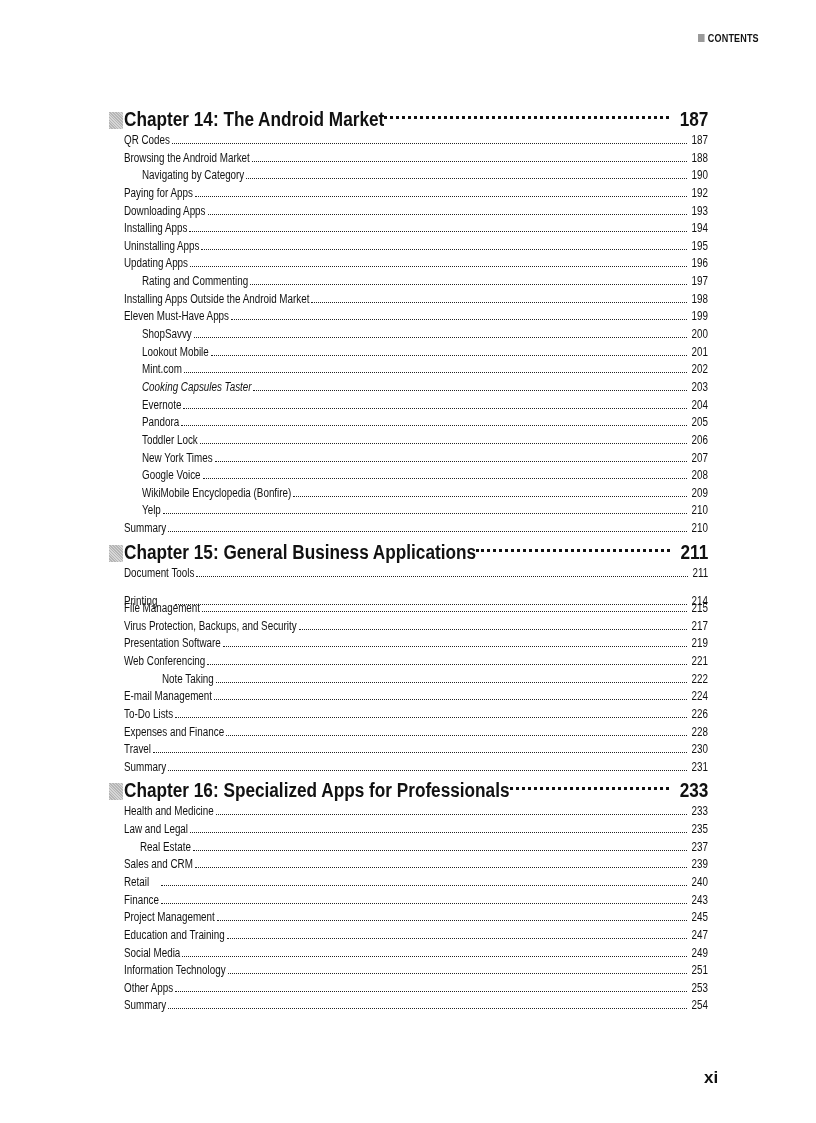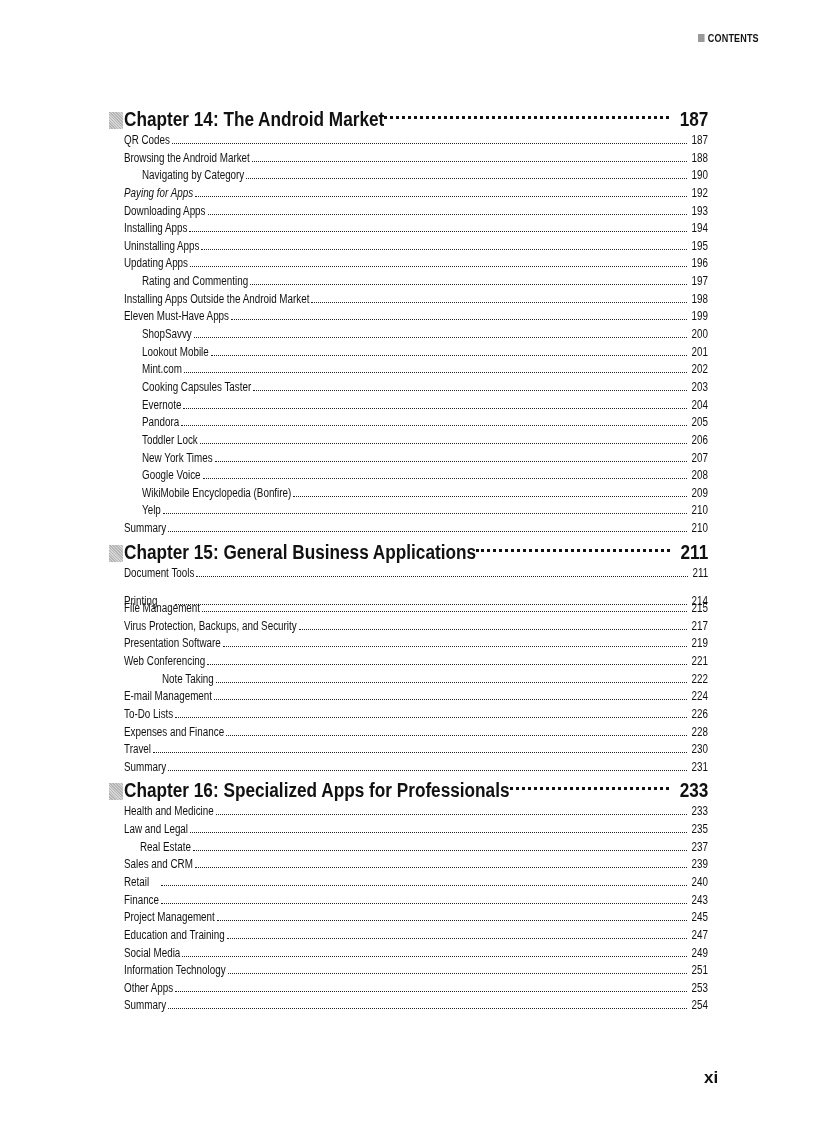--- a/index.html
+++ b/index.html
@@ -52,21 +52,21 @@
       <span class="lw" style="width: 125.806px;"><span class="label">Browsing the Android Market</span></span>
       <span class="leader"></span>
       <span class="page">188</span>
     </div>
     <div class="entry lvl2">
       <span class="lw" style="width: 102.282px;"><span class="label">Navigating by Category</span></span>
       <span class="leader"></span>
       <span class="page">190</span>
     </div>
     <div class="entry lvl1">
-      <span class="lw" style="width: 68.9312px; font-style: italic;"><span class="label">Paying for Apps</span></span>
+      <span class="lw" style="width: 68.9312px;"><span class="label">Paying for Apps</span></span>
       <span class="leader"></span>
       <span class="page">192</span>
     </div>
     <div class="entry lvl1">
       <span class="lw" style="width: 81.5131px;"><span class="label">Downloading Apps</span></span>
       <span class="leader"></span>
       <span class="page">193</span>
     </div>
     <div class="entry lvl1">
       <span class="lw" style="width: 63.4603px;"><span class="label">Installing Apps</span></span>
@@ -107,21 +107,21 @@
       <span class="lw" style="width: 66.7403px;"><span class="label">Lookout Mobile</span></span>
       <span class="leader"></span>
       <span class="page">201</span>
     </div>
     <div class="entry lvl2">
       <span class="lw" style="width: 39.9238px;"><span class="label">Mint.com</span></span>
       <span class="leader"></span>
       <span class="page">202</span>
     </div>
     <div class="entry lvl2">
-      <span class="lw" style="width: 109.214px;"><span class="label">Cooking Capsules Taster</span></span>
+      <span class="lw" style="width: 109.214px; font-style: italic;"><span class="label">Cooking Capsules Taster</span></span>
       <span class="leader"></span>
       <span class="page">203</span>
     </div>
     <div class="entry lvl2">
       <span class="lw" style="width: 39.3856px;"><span class="label">Evernote</span></span>
       <span class="leader"></span>
       <span class="page">204</span>
     </div>
     <div class="entry lvl2">
       <span class="lw" style="width: 37.2075px;"><span class="label">Pandora</span></span>

